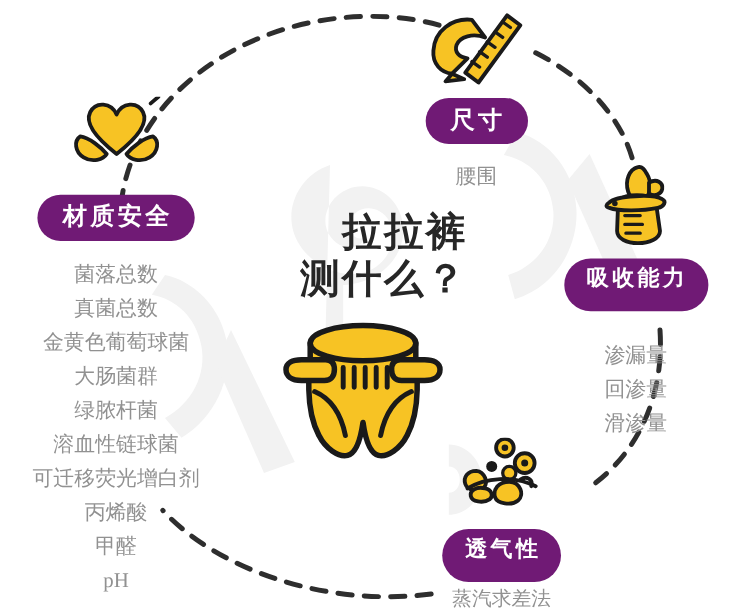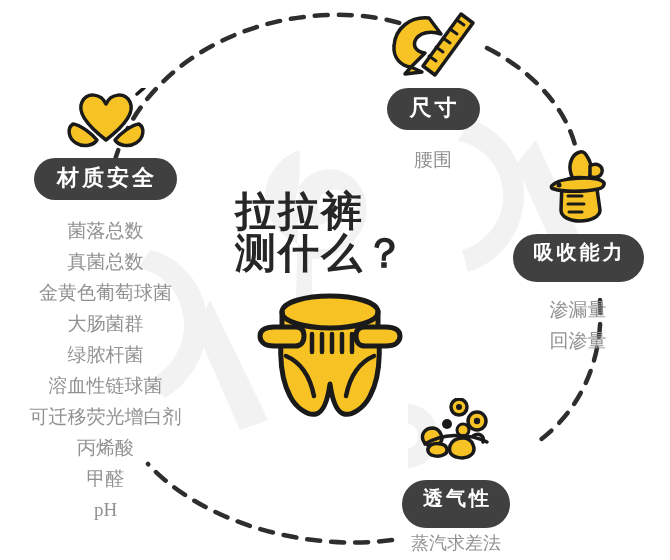--- a/index.html
+++ b/index.html
@@ -36,21 +36,21 @@
 
   
   .node {
     position: absolute;
     z-index: 3;
     display: flex;
     flex-direction: column;
     align-items: center;
   }
   .badge {
-    background: #404040;
+    background: #701a75;
     color: #ffffff;
     border-radius: 999px;
     font-weight: bold;
     letter-spacing: 3px;
     text-align: left;
     line-height: 1;
     white-space: nowrap;
     display: flex;
     align-items: center;
     justify-content: center;
@@ -79,24 +79,24 @@
     font-size: 18px;
     line-height: 30px;
     white-space: nowrap;
     color: #919191;
   }
 
   
   .center-title {
     position: absolute;
     z-index: 3;
-    text-align: left;
+    text-align: right;
     color: #262626;
     font-weight: bold;
-    font-size: 41px;
+    font-size: 36px;
     line-height: 42px;
     letter-spacing: 2px;
     white-space: nowrap;
   }
   .icon {
     display: block;
   }
 </style>
 </head>
 <body>
@@ -129,21 +129,21 @@
 
     <span class="icon">
       <svg width="86" height="62" viewBox="0 0 86 62">
         <path d="M43 16 C38 5 24 4 19 14 C14 24 25 38 43 52 C61 38 72 24 67 14 C62 4 48 5 43 16 Z" fill="#F7C324" stroke="#1a1a1a" stroke-width="3.5" stroke-linejoin="round"></path>
         <path d="M10 36 C4 40 5 50 13 55 C21 60 31 57 34 52 C29 46 18 37 10 36 Z" fill="#F7C324" stroke="#1a1a1a" stroke-width="3.5" stroke-linejoin="round"></path>
         <path d="M76 36 C82 40 81 50 73 55 C65 60 55 57 52 52 C57 46 68 37 76 36 Z" fill="#F7C324" stroke="#1a1a1a" stroke-width="3.5" stroke-linejoin="round"></path>
         <path d="M74 6 L81 0" stroke="#1a1a1a" stroke-width="3.5" stroke-linecap="round"></path>
       </svg>
     </span>
 
-    <div class="badge badge-lg" style="margin-top:4px;">材质安全</div>
+    <div class="badge badge-lg" style="margin-top:22px;">材质安全</div>
 
     <div class="items" style="margin-top:15px;font-family:Liberation Serif, serif;">
       <div class="item">菌落总数</div>
       <div class="item">真菌总数</div>
       <div class="item">金黄色葡萄球菌</div>
       <div class="item">大肠菌群</div>
       <div class="item">绿脓杆菌</div>
       <div class="item">溶血性链球菌</div>
       <div class="item">可迁移荧光增白剂</div>
       <div class="item">丙烯酸</div>
@@ -178,23 +178,24 @@
         <path d="M50 18 C57 14 63 18 62 24 C61 29 55 31 50 28 Z" fill="#F7C324" stroke="#1a1a1a" stroke-width="3.5" stroke-linejoin="round"></path>
         <path d="M22 34 C30 28 48 28 56 34 L60 62 C60 69 50 73 40 73 C30 73 21 69 21 62 Z" fill="#F7C324" stroke="#1a1a1a" stroke-width="3.5" stroke-linejoin="round"></path>
         <path d="M14 36 C20 30 54 28 62 33 C66 35 64 40 58 41 C44 44 22 44 14 41 C10 40 11 38 14 36 Z" fill="#F7C324" stroke="#1a1a1a" stroke-width="3.5" stroke-linejoin="round"></path>
         <path d="M28 48 L42 48 M28 56 L44 56 M29 64 L42 64" stroke="#1a1a1a" stroke-width="3" stroke-linecap="round"></path>
         <circle cx="19" cy="37" r="2.5" fill="#1a1a1a"></circle>
       </svg>
     </span>
 
     <div class="badge badge-md" style="margin-top:6px;">吸收能力</div>
 
-    <div class="items" style="margin-top:12px;">
+    <div class="items" style="margin-top:25px;">
       <div class="item">渗漏量</div>
       <div class="item">回渗量</div>
+      <div class="item">滑渗量</div>
     </div>
   </div>
 
   <div class="node" id="node-breathability" style="left:386px; top:398px; width:140px;">
 
     <span class="icon">
       <svg width="90" height="62" viewBox="0 0 90 62">
         <circle cx="48" cy="9" r="8" fill="#F7C324" stroke="#1a1a1a" stroke-width="3.5"></circle>
         <circle cx="48" cy="9" r="3" fill="#1a1a1a"></circle>
         <circle cx="66" cy="23" r="9" fill="#F7C324" stroke="#1a1a1a" stroke-width="3.5"></circle>

